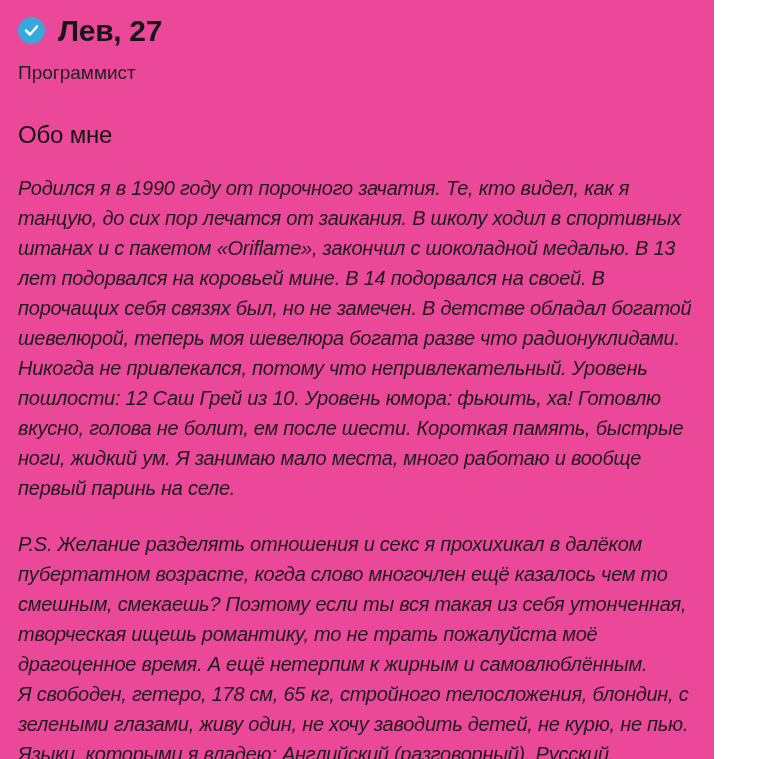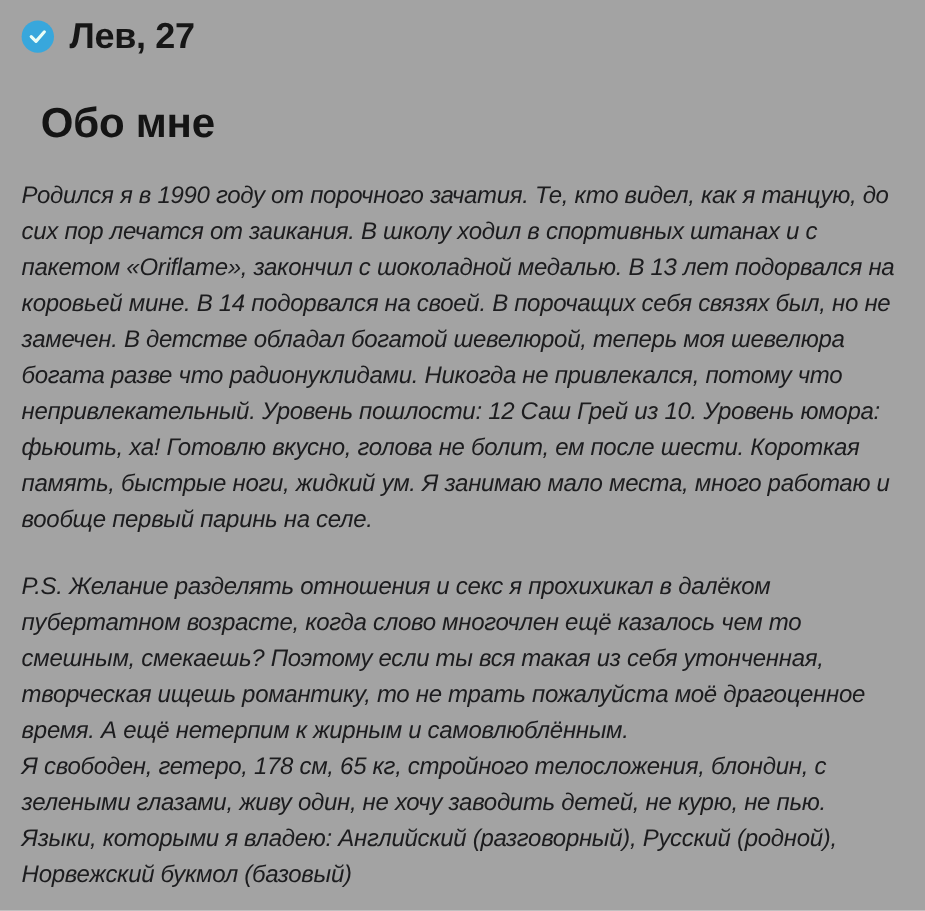--- a/index.html
+++ b/index.html
@@ -10,24 +10,24 @@
   body {
     width: 771px;
     height: 759px;
     overflow: hidden;
     font-family: "Liberation Sans", "DejaVu Sans", sans-serif;
     color: #1c1c1e;
     -webkit-font-smoothing: antialiased;
   }
   .page {
     box-sizing: border-box;
-    width: 771px;
+    width: 714px;
     height: 759px;
     padding: 12px 20px 0 18px;
-    background: #a3a3a3;
+    background: #ec4899;
   }
   .header-row {
     display: flex;
     align-items: center;
     gap: 13px;
     margin-top: 2px;
   }
   .verified-badge {
     width: 27px;
     height: 27px;
@@ -50,24 +50,24 @@
   }
   .occupation {
     margin: 0;
     margin-top: 15px;
     font-size: 19px;
     font-weight: 400;
     color: #222222;
     line-height: 1.2;
   }
   .about-heading {
-    margin: 16px;
+    margin: 0;
     margin-top: 37px;
-    font-size: 35px;
-    font-weight: 700;
+    font-size: 24px;
+    font-weight: 400;
     color: #141414;
     letter-spacing: -0.2px;
     line-height: 1.1;
   }
   .bio-paragraph {
     margin: 0;
     margin-top: 25px;
     font-size: 20px;
     font-weight: 400;
     color: #1c1c1e;
@@ -87,20 +87,21 @@
 
   <div class="header-row">
     <span class="verified-badge">
       <svg width="27" height="27" viewBox="0 0 27 27" aria-hidden="true">
         <polyline points="8,13.5 12,17.5 19,9.5" fill="none" stroke="#eafdf6" stroke-width="2.6" stroke-linecap="round" stroke-linejoin="round"></polyline>
       </svg>
     </span>
     <span class="name-age">Лев, 27</span>
   </div>
 
+  <p class="occupation">Программист</p>
 
   <h2 class="about-heading">Обо мне</h2>
 
   <p class="bio-paragraph">Родился я в 1990 году от порочного зачатия. Те, кто видел, как я танцую, до сих пор лечатся от заикания. В школу ходил в спортивных штанах и с пакетом «Oriflame», закончил с шоколадной медалью. В 13 лет подорвался на коровьей мине. В 14 подорвался на своей. В порочащих себя связях был, но не замечен. В детстве обладал богатой шевелюрой, теперь моя шевелюра богата разве что радионуклидами. Никогда не привлекался, потому что непривлекательный. Уровень пошлости: 12 Саш Грей из 10. Уровень юмора: фьюить, ха! Готовлю вкусно, голова не болит, ем после шести. Короткая память, быстрые ноги, жидкий ум. Я занимаю мало места, много работаю и вообще первый паринь на селе.</p>
 
   <p class="bio-paragraph">P.S. Желание разделять отношения и секс я прохихикал в далёком пубертатном возрасте, когда слово многочлен ещё казалось чем то смешным, смекаешь? Поэтому если ты вся такая из себя утонченная, творческая ищешь романтику, то не трать пожалуйста моё драгоценное время. А ещё нетерпим к жирным и самовлюблённым.
 Я свободен, гетеро, 178 см, 65 кг, стройного телосложения, блондин, с зелеными глазами, живу один, не хочу заводить детей, не курю, не пью.
 Языки, которыми я владею: Английский (разговорный), Русский (родной), Норвежский букмол (базовый)</p>
 
 </div>

